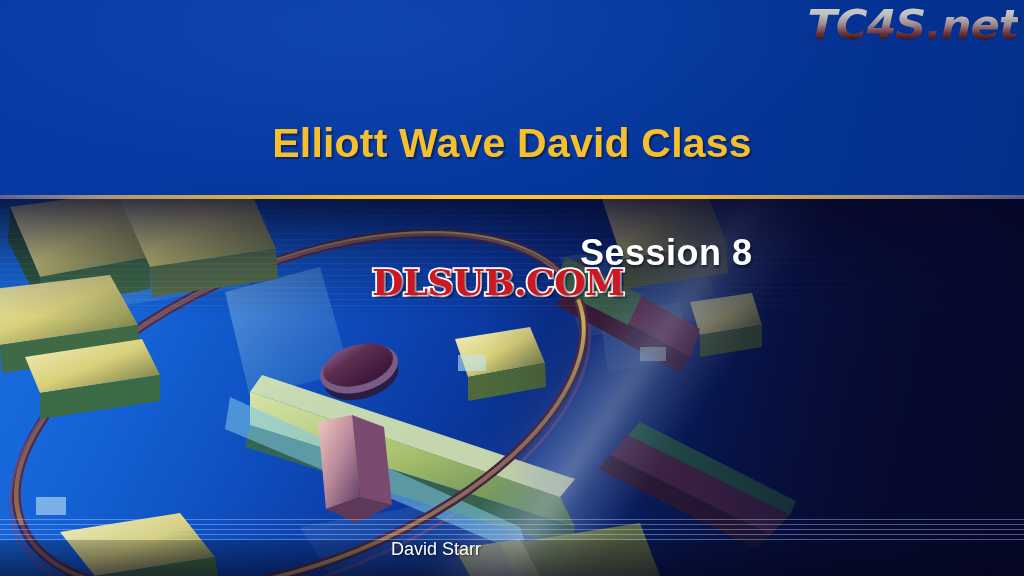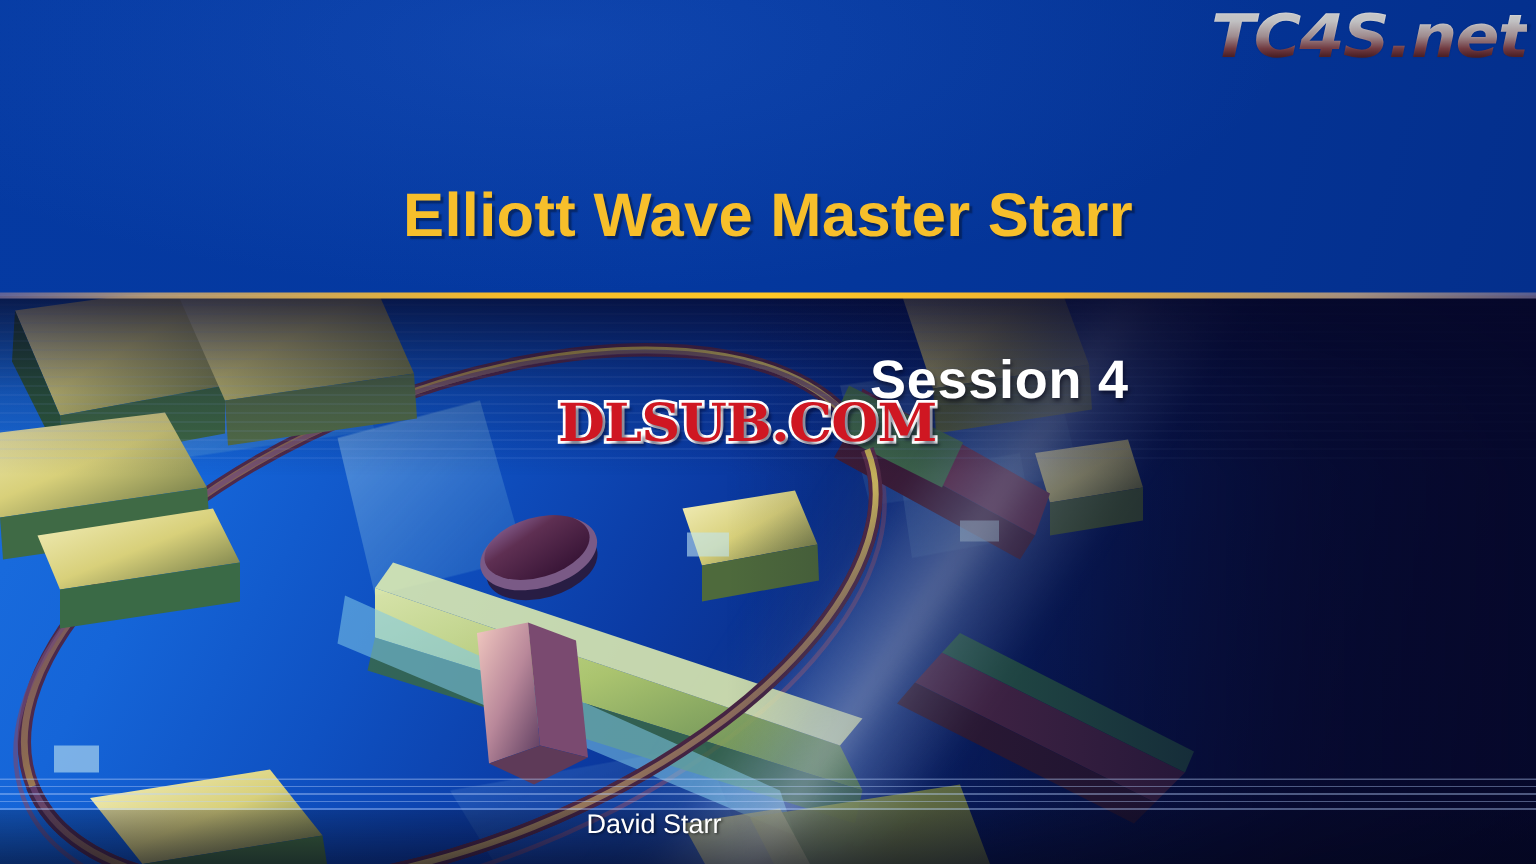--- a/index.html
+++ b/index.html
@@ -366,23 +366,23 @@
     <div class="scan-top"></div>
     <div class="lower-dark-top"></div>
     <div class="lower-dark-right"></div>
     <div class="scan-band"></div>
     <div class="bottom-shade"></div>
   </div>
 
   <div class="gold-rule"></div>
   <div class="gold-rule-core"></div>
 
-  <div class="main-title">Elliott Wave Master Starr</div>
-
-  <div class="session">Session 4</div>
+  <div class="main-title">Elliott Wave David Class</div>
+
+  <div class="session">Session 8</div>
 
   <div class="presenter">David Starr</div>
 
   <div class="tc4s">TC4S.net</div>
 
   <div class="dlsub">DLSUB.COM</div>
 
 
 </div>
 

